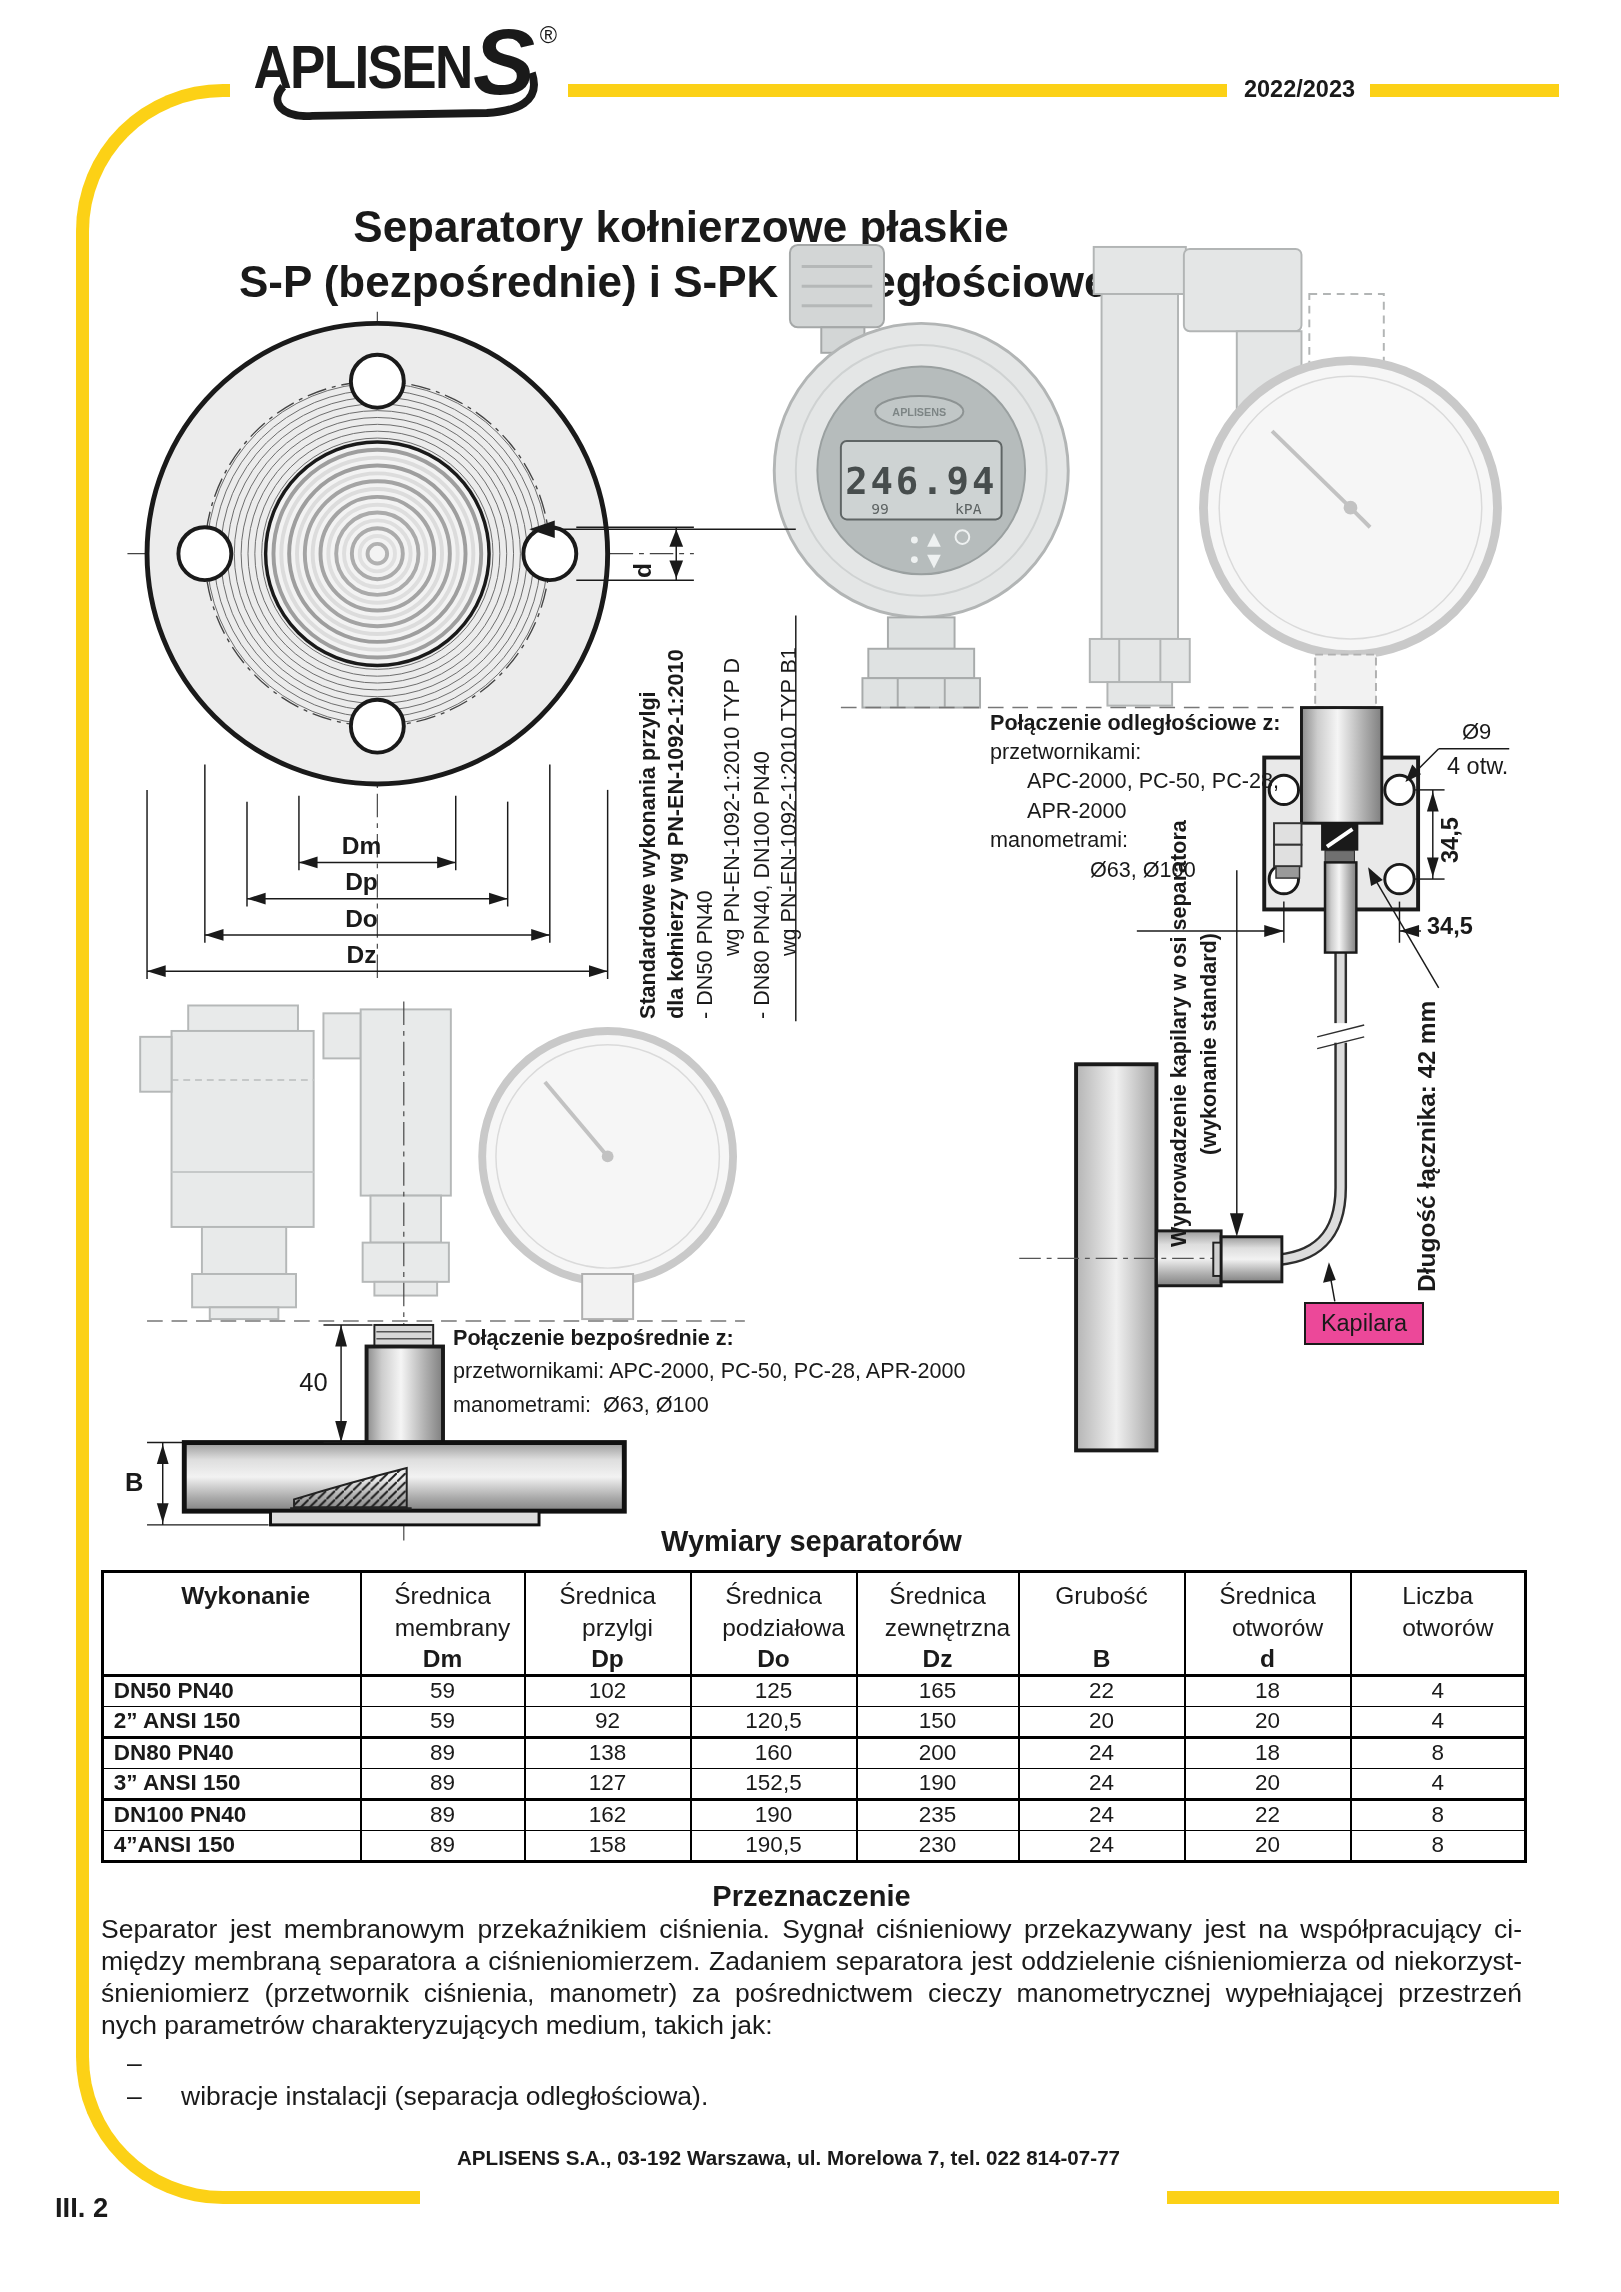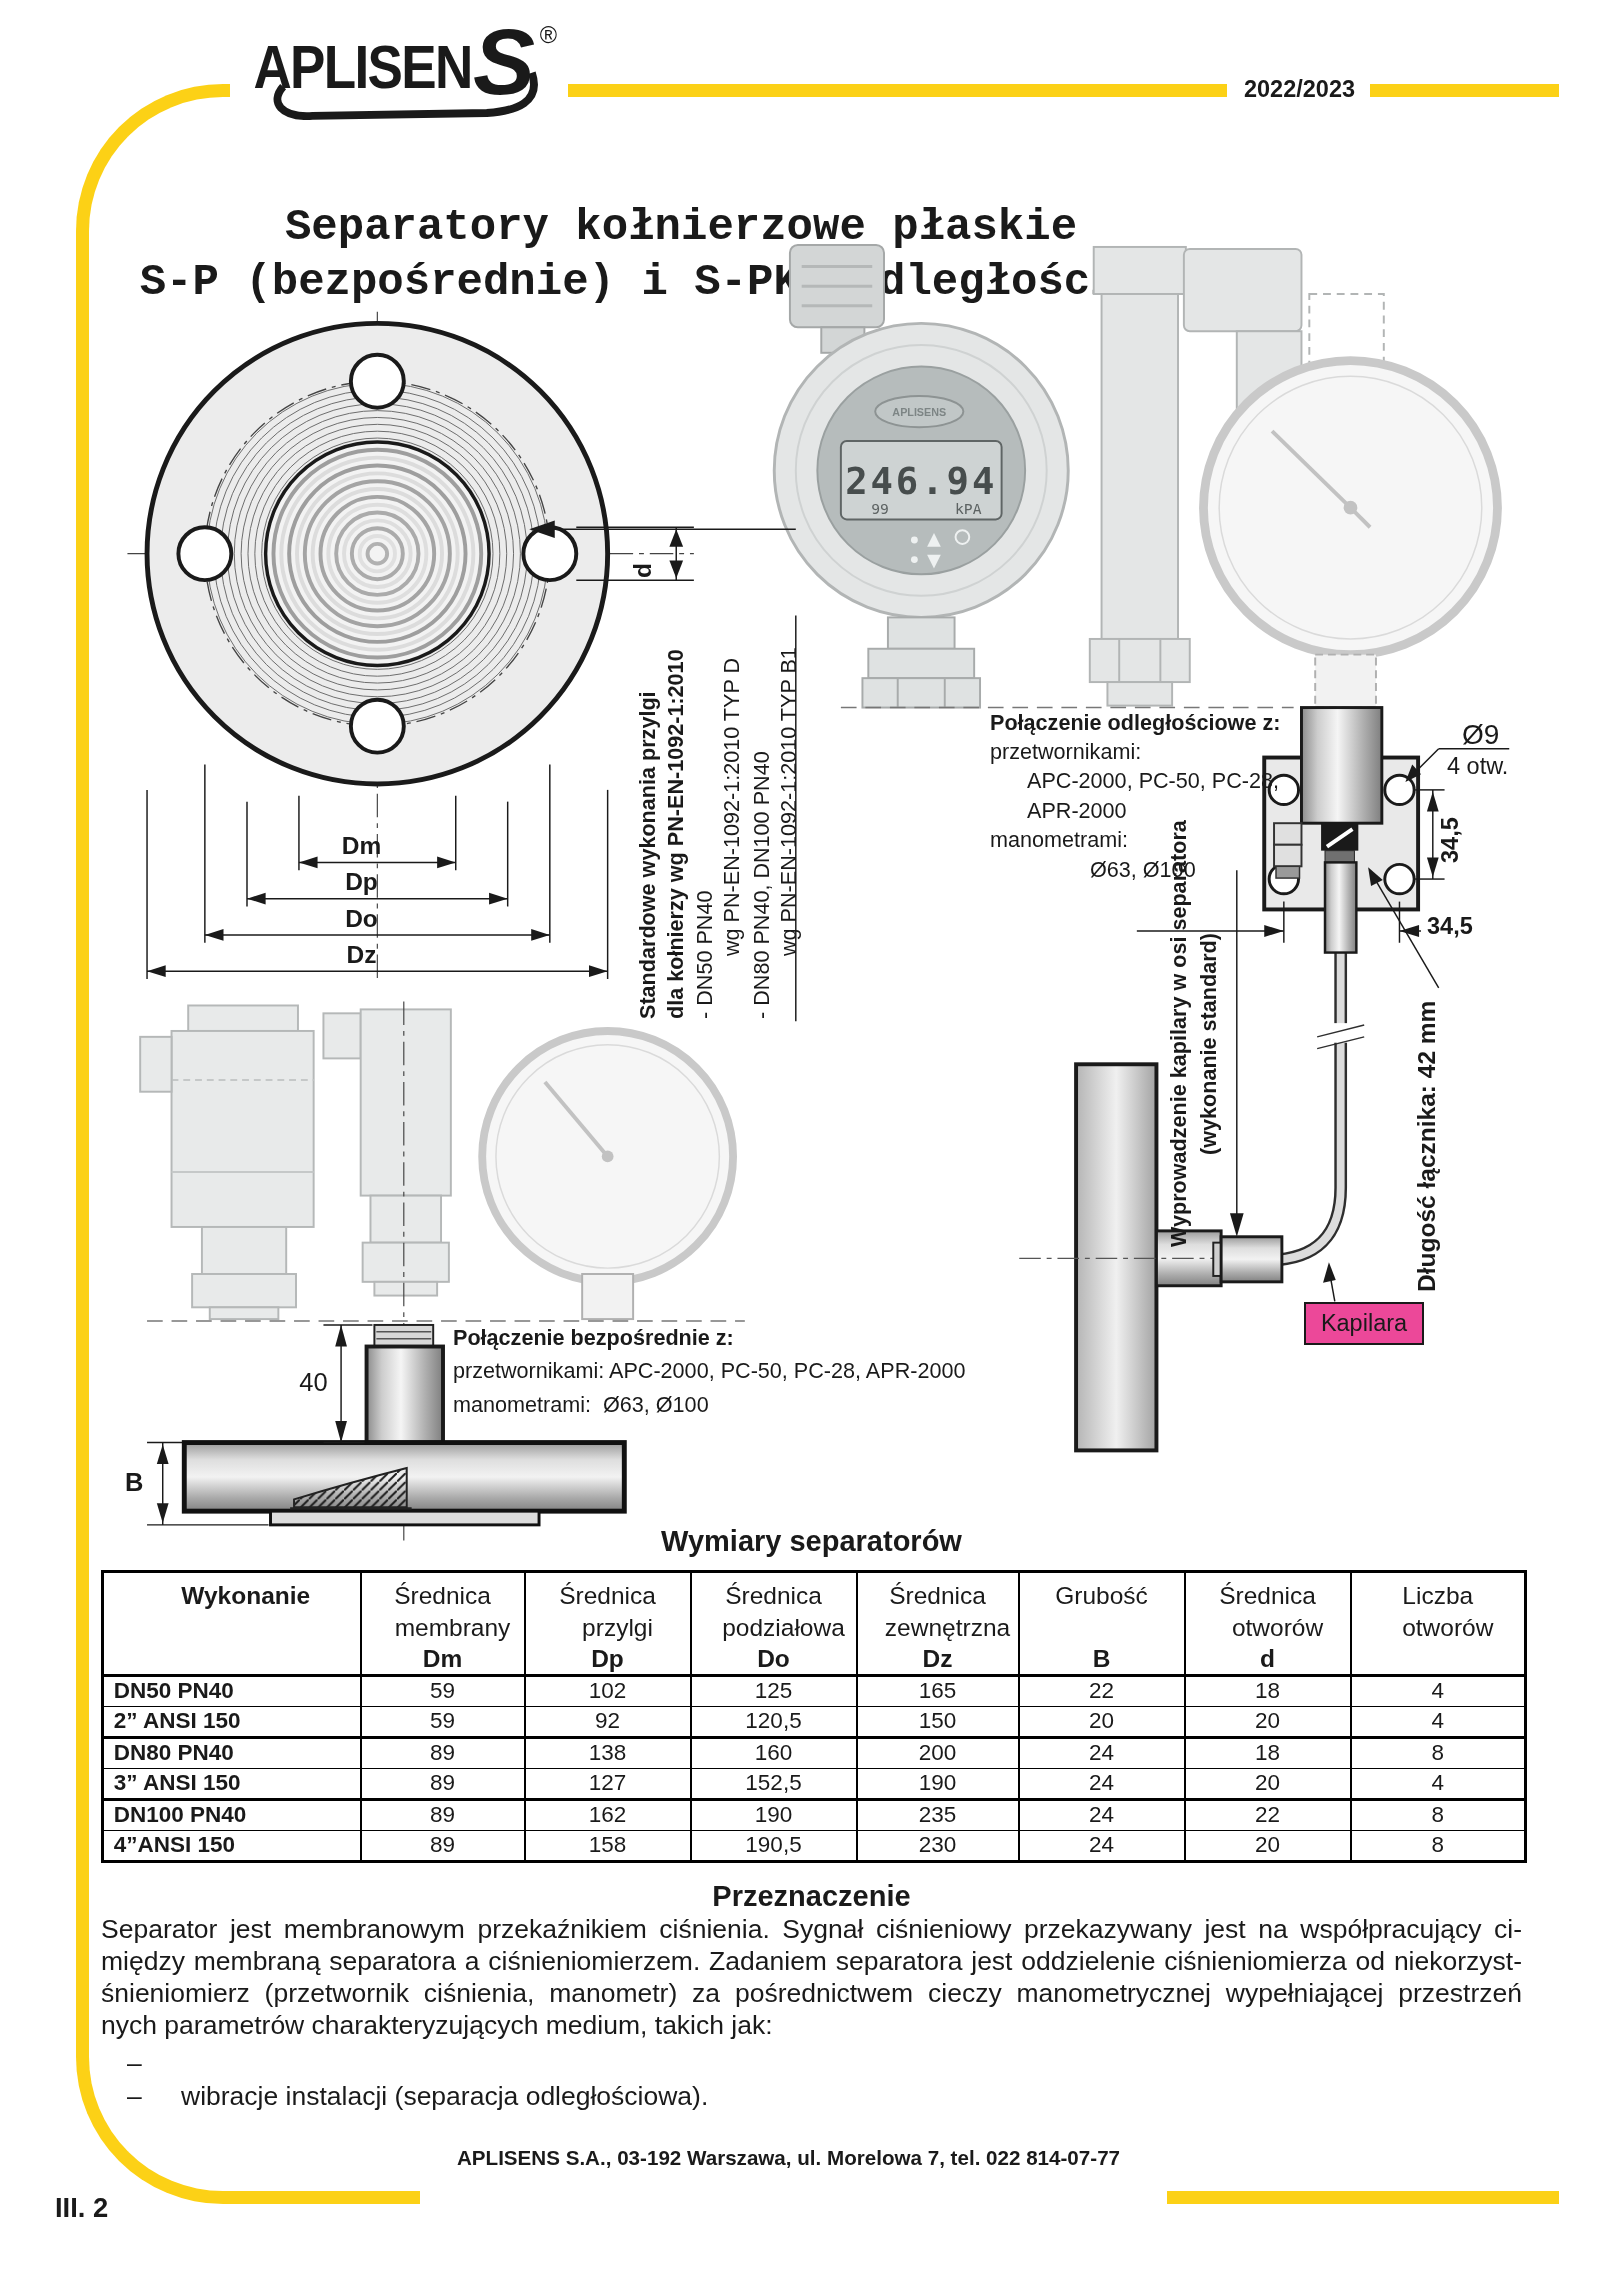--- a/index.html
+++ b/index.html
@@ -8,21 +8,21 @@
   .frame{position:absolute;left:76px;top:84px;width:1470px;height:2094px;
          border:13.7px solid #FCD116;border-right:none;border-radius:147px 0 0 147px;}
   .patch{position:absolute;background:#fff;}
   .lab{position:absolute;white-space:pre;line-height:1;}
   .vt{position:absolute;transform-origin:0 0;transform:rotate(-90deg);white-space:pre;line-height:1;}
   .b{font-weight:700;}
   .ctr{text-align:center;}
   svg{position:absolute;left:0;top:0;}
   
   .title{position:absolute;left:88px;top:200px;width:1186px;text-align:center;
-         font-size:44px;font-weight:700;line-height:1.24;letter-spacing:0px;font-family:Liberation Mono, monospace;}
+         font-size:44px;font-weight:700;line-height:1.24;letter-spacing:0px;}
   
   .dims-table{position:absolute;left:101px;top:1570px;width:1421px;border-collapse:collapse;
               table-layout:fixed;border:3.9px solid #000;}
   .dims-table th{border-left:2px solid #000;border-bottom:3.9px solid #000;vertical-align:top;padding:0;font-weight:400;}
   .dims-table th:first-child,.dims-table td:first-child{border-left:none;}
   .dims-table td{border-left:2px solid #000;height:29px;font-size:22.5px;text-align:center;padding:0;}
   .dims-table td.c0{text-align:left;padding-left:9.8px;font-weight:700;}
   .dims-table tr.thin td{border-top:1.5px solid #000;}
   .dims-table tr.thick td{border-top:3.9px solid #000;}
   .h1{margin-top:8.8px;height:32px;font-size:24.5px;text-align:center;}
@@ -348,21 +348,21 @@
   <div class="lab b ctr" style="left:327px;top:907px;width:69px;font-size:24.5px;">Do</div>
   <div class="lab b ctr" style="left:327px;top:943px;width:69px;font-size:24.5px;">Dz</div>
 
   <div class="lab b" style="left:990px;top:712px;font-size:21.6px;">Połączenie odległościowe z:</div>
   <div class="lab" style="left:990px;top:741px;font-size:21.6px;">przetwornikami:</div>
   <div class="lab" style="left:1027px;top:770px;font-size:21.6px;">APC-2000, PC-50, PC-28,</div>
   <div class="lab" style="left:1027px;top:800px;font-size:21.6px;">APR-2000</div>
   <div class="lab" style="left:990px;top:829px;font-size:21.6px;text-align:right;">manometrami:</div>
   <div class="lab" style="left:1090px;top:859px;font-size:21.6px;">Ø63, Ø100</div>
 
-  <div class="lab" style="left:1462px;top:721px;font-size:28px;text-align:right;">Ø9</div>
+  <div class="lab" style="left:1462px;top:721px;font-size:22px;text-align:right;">Ø9</div>
   <div class="lab" style="left:1447px;top:755px;font-size:23.5px;">4 otw.</div>
   <div class="vt b" style="left:1439px;top:863px;font-size:23.5px;">34,5</div>
   <div class="lab b" style="left:1427px;top:915px;font-size:23.5px;">34,5</div>
 
   <div class="vt b" style="left:1168px;top:1247px;font-size:21.6px;">Wyprowadzenie kapilary w osi separatora</div>
   <div class="vt b" style="left:1198px;top:1155px;font-size:21.6px;">(wykonanie standard)</div>
   <div class="vt b" style="left:1415px;top:1292px;font-size:24.5px;">Długość łącznika: 42 mm</div>
 
   <div style="position:absolute;left:1304px;top:1302px;width:116px;height:39px;border:2.5px solid #1a1a1a;
               display:flex;align-items:center;justify-content:center;font-size:23.5px;background:#ec4899;">

